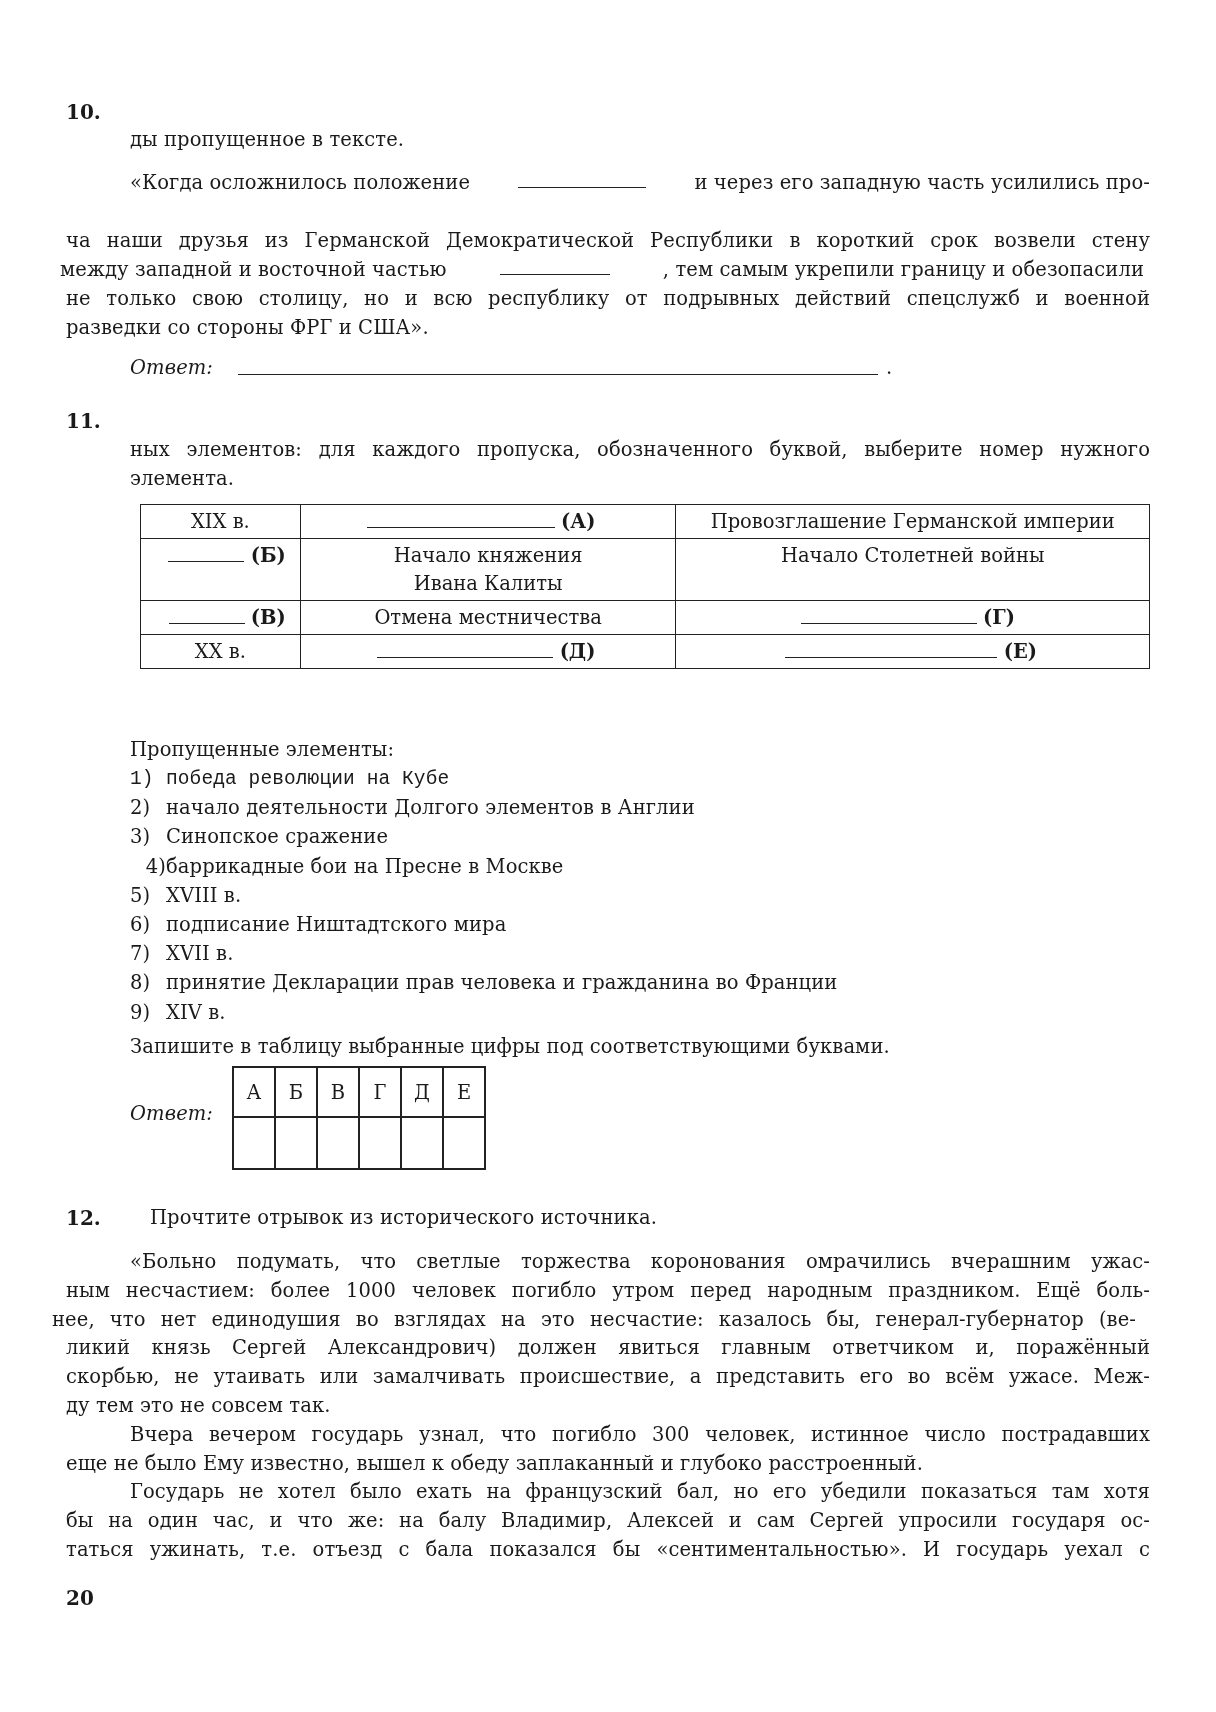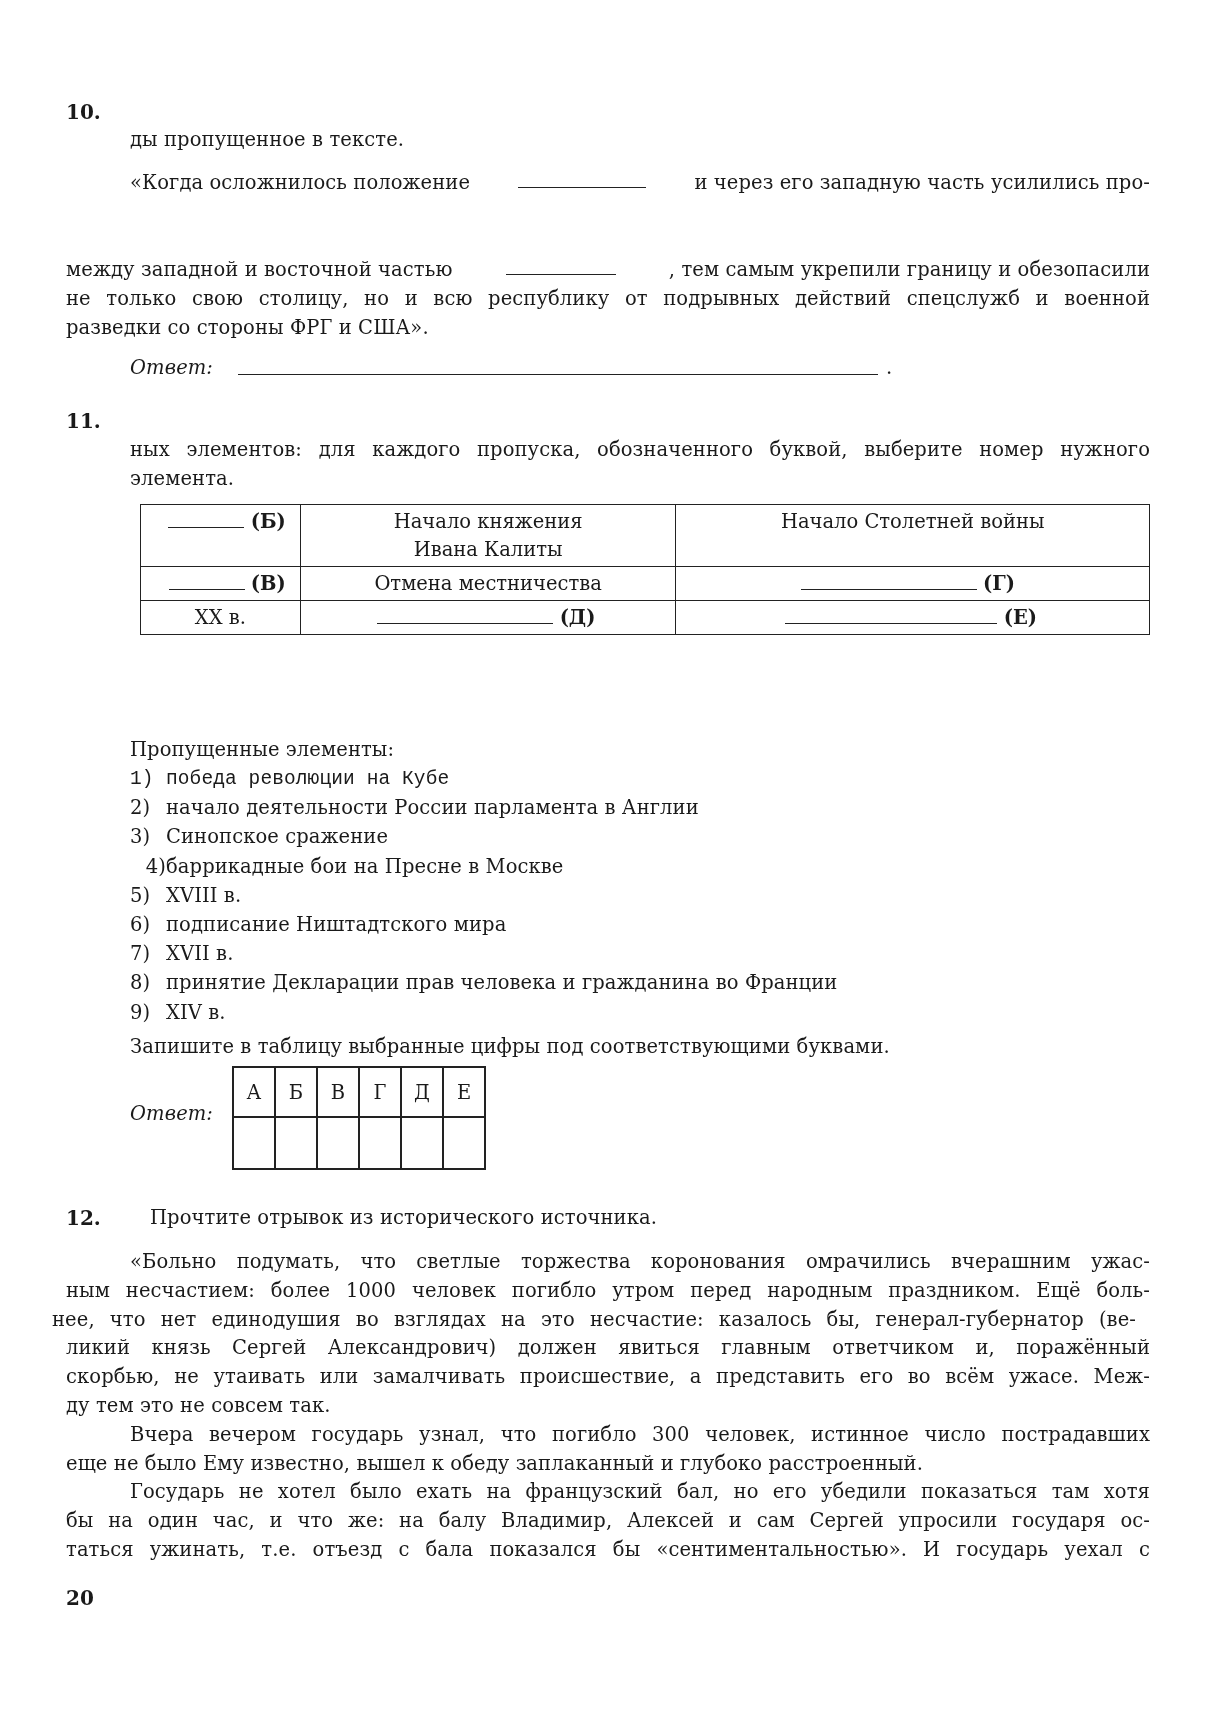--- a/index.html
+++ b/index.html
@@ -27,21 +27,22 @@
 <div class="page">
 
   <div class="qnum" style="left:66px;top:98px;">10.</div>
   <div class="line" style="left:130px;top:126px;">ды пропущенное в тексте.</div>
 
   <div class="line" style="left:130px;top:169px;width:1020px;display:flex;justify-content:space-between;">
     <span>«Когда осложнилось положение</span>
     <span class="blank" style="width:128px;"></span>
     <span>и через его западную часть усилились про-</span>
   </div>
-  <div class="line" style="left:66px;top:256px;width:1084px;display:flex;justify-content:space-between;">
+  <div class="line just" style="left:66px;top:227px;width:1084px;">ча наши друзья из Германской Демократической Республики в короткий срок возвели стену</div>
+  <div class="line" style="left:60px;top:256px;width:1084px;display:flex;justify-content:space-between;">
     <span>между западной и восточной частью</span>
     <span class="blank" style="width:110px;"></span>
     <span>, тем самым укрепили границу и обезопасили</span>
   </div>
   <div class="line just" style="left:66px;top:285px;width:1084px;">не только свою столицу, но и всю республику от подрывных действий спецслужб и военной</div>
   <div class="line" style="left:66px;top:314px;">разведки со стороны ФРГ и США».</div>
 
   <div class="line ital" style="left:130px;top:354px;">Ответ:</div>
   <div style="position:absolute;left:238px;top:374px;width:640px;border-bottom:1.5px solid #222;"></div>
   <div class="line" style="left:886px;top:354px;">.</div>
@@ -51,20 +52,25 @@
   <div class="line" style="left:130px;top:465px;">элемента.</div>
 
   <table class="t11">
     <colgroup>
         <col style="width:160px">
         <col style="width:376px">
         <col style="width:474px">
       </colgroup>
     <tbody>
     <tr>
+      <td>XIX в.</td>
+      <td style="text-align:right;padding-right:80px;"><span class="cellblank" style="width:188px;"></span> <b>(А)</b></td>
+      <td>Провозглашение Германской империи</td>
+    </tr>
+    <tr>
       <td style="text-align:right;padding-right:14px;"><span class="cellblank" style="width:76px;"></span> <b>(Б)</b></td>
       <td style="white-space:pre-line;">Начало княжения
 Ивана Калиты</td>
       <td>Начало Столетней войны</td>
     </tr>
     <tr>
       <td style="text-align:right;padding-right:14px;"><span class="cellblank" style="width:76px;"></span> <b>(В)</b></td>
       <td>Отмена местничества</td>
       <td style="text-align:right;padding-right:134px;"><span class="cellblank" style="width:176px;"></span> <b>(Г)</b></td>
     </tr>
@@ -72,21 +78,21 @@
       <td>XX в.</td>
       <td style="text-align:right;padding-right:80px;"><span class="cellblank" style="width:176px;"></span> <b>(Д)</b></td>
       <td style="text-align:right;padding-right:112px;"><span class="cellblank" style="width:212px;"></span> <b>(Е)</b></td>
     </tr>
   </tbody>
     </table>
 
   <div class="line" style="left:130px;top:736px;">Пропущенные элементы:</div>
   <div id="missing-list">
       <div class="line" style="left: 130px; top: 765px; font-family: Liberation Mono, monospace;"><span style="display: inline-block; width: 36px;">1)</span><span>победа революции на Кубе</span></div>
-      <div class="line" style="left: 130px; top: 794.2px;"><span style="display: inline-block; width: 36px;">2)</span><span>начало деятельности России парламента в Англии</span></div>
+      <div class="line" style="left: 130px; top: 794.2px;"><span style="display: inline-block; width: 36px;">2)</span><span>начало деятельности Долгого элементов в Англии</span></div>
       <div class="line" style="left: 130px; top: 823.4px;"><span style="display: inline-block; width: 36px;">3)</span><span>Синопское сражение</span></div>
       <div class="line" style="left: 130px; top: 852.6px; text-align: right;"><span style="display: inline-block; width: 36px;">4)</span><span>баррикадные бои на Пресне в Москве</span></div>
       <div class="line" style="left: 130px; top: 881.8px;"><span style="display: inline-block; width: 36px;">5)</span><span>XVIII в.</span></div>
       <div class="line" style="left: 130px; top: 911px;"><span style="display: inline-block; width: 36px;">6)</span><span>подписание Ништадтского мира</span></div>
       <div class="line" style="left: 130px; top: 940.2px;"><span style="display: inline-block; width: 36px;">7)</span><span>XVII в.</span></div>
       <div class="line" style="left: 130px; top: 969.4px;"><span style="display: inline-block; width: 36px;">8)</span><span>принятие Декларации прав человека и гражданина во Франции</span></div>
       <div class="line" style="left: 130px; top: 998.6px;"><span style="display: inline-block; width: 36px;">9)</span><span>XIV в.</span></div>
     </div>
 
   <div class="line" style="left:130px;top:1033px;">Запишите в таблицу выбранные цифры под соответствующими буквами.</div>

